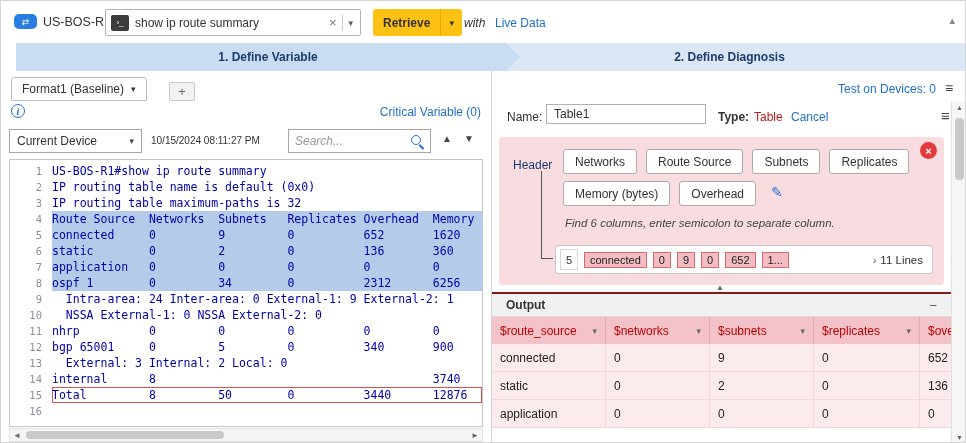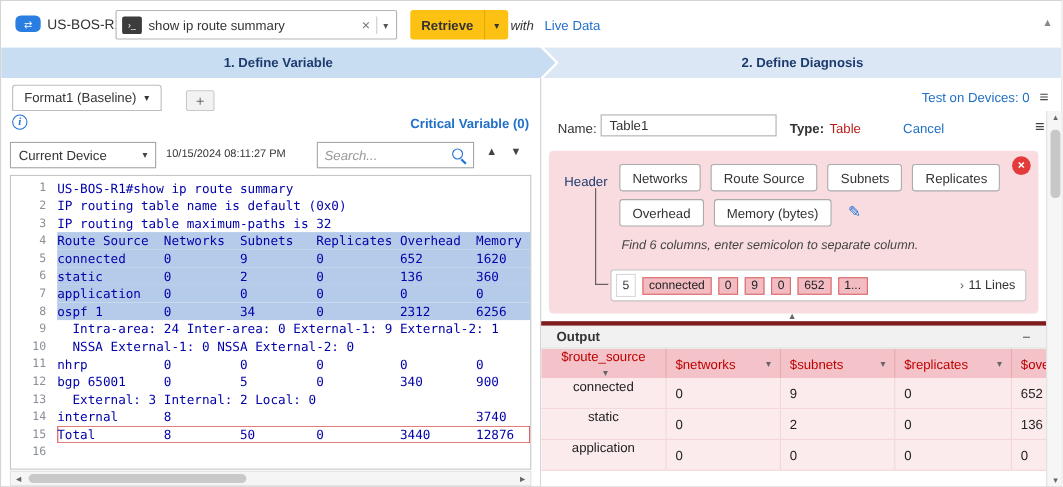--- a/index.html
+++ b/index.html
@@ -20,29 +20,29 @@
   .retrieve-label { padding:0 10px; font-weight:700; font-size:12px; color:#333; }
   .retrieve-sep { width:1px; height:27px; background:#e2a90a; }
   .retrieve-chevron { padding:0 8px; font-size:9px; color:#333; }
   .with-label { position:absolute; left:463px; top:15px; font-style:italic; color:#333; }
   .live-data-link { position:absolute; left:494px; top:15px; color:#2170c8; }
   .topbar-collapse { position:absolute; right:10px; top:13px; color:#888; font-size:11px; }
 
   
   .steps { position:absolute; top:42px; left:0; right:0; height:28px; background:#fff; }
   .step { height:28px; display:flex; align-items:center; justify-content:center; font-weight:700; font-size:12px; color:#1d3c6e; }
-  .step1 { position:absolute; left:0; top:0; width:504px; background:#c8ddf1; clip-path:polygon(0 0, calc(100% - 14px) 0, 100% 50%, calc(100% - 14px) 100%, 0 100%); z-index:2;text-align:right; }
+  .step1 { position:absolute; left:15px; top:0; width:504px; background:#c8ddf1; clip-path:polygon(0 0, calc(100% - 14px) 0, 100% 50%, calc(100% - 14px) 100%, 0 100%); z-index:2;text-align:right; }
   .step2 { position:absolute; left:493px; top:0; right:0; background:#dbe7f5; clip-path:polygon(0 0, 100% 0, 100% 100%, 0 100%, 14px 50%); z-index:1; }
 
   
   .format-tab { position:absolute; left:10px; top:76px; height:24px; padding:0 10px; border:1px solid #bcbcbc; border-radius:3px 3px 0 0; background:#fff; display:flex; align-items:center; gap:7px; color:#333; }
   .format-tab .chev { font-size:9px; color:#333; }
   .plus-tab { position:absolute; left:168px; top:81px; width:26px; height:19px; background:#f2f2f2; border:1px solid #c9c9c9; border-radius:2px; color:#666; display:flex; align-items:center; justify-content:center; font-size:13px; }
   .info-icon { position:absolute; left:10px; top:103px; width:14px; height:14px; border:1px solid #2272d8; border-radius:50%; color:#2272d8; font-family:"Liberation Serif", serif; font-style:italic; font-weight:700; font-size:10px; display:flex; align-items:center; justify-content:center; }
-  .critical-var { position:absolute; left:360px; top:104px; width:120px; text-align:right; color:#2170c8;font-weight:bold; }
+  .critical-var { position:absolute; left:360px; top:104px; width:120px; text-align:right; color:#2170c8; }
   .device-select { position:absolute; left:8px; top:128px; width:133px; height:24px; border:1px solid #a6a6a6; background:#fff; display:flex; align-items:center; justify-content:space-between; padding:0 7px; }
   .device-select .chev { font-size:9px; color:#444; }
   .timestamp { position:absolute; left:150px; top:134px; font-size:10px; color:#333; }
   .search-box { position:absolute; left:287px; top:128px; width:143px; height:24px; border:1px solid #a6a6a6; background:#fff; display:flex; align-items:center; padding:0 6px; }
   .search-input { flex:1; min-width:0; border:none; outline:none; font-size:12px; color:#333; font-family:inherit; background:transparent; }
   .search-input::placeholder { font-style:italic; color:#999; }
   .magnifier { position:relative; width:14px; height:14px; flex:none; }
   .magnifier::before { content:""; position:absolute; left:1px; top:1px; width:8px; height:8px; border:1.5px solid #2272d8; border-radius:50%; }
   .magnifier::after { content:""; position:absolute; left:10px; top:10px; width:6px; height:1.5px; background:#2272d8; transform:rotate(45deg); transform-origin:0 0; }
   .find-prev { position:absolute; left:441px; top:132px; font-size:10px; color:#444; }
@@ -62,52 +62,52 @@
   .hscroll .thumb { position:absolute; left:16px; top:2px; width:198px; height:8px; background:#c9c9c9; border-radius:4px; }
 
   
   .right-divider { position:absolute; left:490px; top:70px; bottom:0; width:1px; background:#d2d2d2; }
   .test-devices { position:absolute; left:800px; top:81px; width:135px; text-align:right; color:#2170c8; }
   .menu-icon-top { position:absolute; left:944px; top:79px; color:#444; font-size:14px; }
   .name-label { position:absolute; left:506px; top:109px; color:#333; }
   .name-input { position:absolute; left:545px; top:103px; width:160px; height:20px; border:1px solid #b0b0b0; padding:0 7px; font-size:12px; color:#333; font-family:inherit; outline:none; }
   .type-label { position:absolute; left:717px; top:109px; color:#333;font-weight:bold; }
   .type-value { position:absolute; left:753px; top:109px; color:#b91c1c; }
-  .cancel-link { position:absolute; left:820px; top:109px; color:#2170c8; }
+  .cancel-link { position:absolute; left:790px; top:109px; color:#2170c8; }
   .apply-btn { position:absolute; left:855px; top:102px; width:74px; height:26px; background:#fdc113; border-radius:3px; display:flex; align-items:center; justify-content:center; font-weight:700; color:#333; }
   .menu-icon-2 { position:absolute; left:940px; top:106px; color:#444; font-size:15px; }
 
   .parser-panel { position:absolute; left:498px; top:136px; width:445px; height:148px; background:#f9dce0; border-radius:4px; }
   .parser-close { position:absolute; top:5px; right:7px; width:17px; height:17px; border-radius:50%; background:#e33b3b; color:#fff; font-size:11px; font-weight:700; display:flex; align-items:center; justify-content:center; }
   .header-label { position:absolute; left:14px; top:21px; color:#1d3c6e; }
   .connector { position:absolute; left:42px; top:34px; width:12px; height:88px; border-left:1px solid #555; border-bottom:1px solid #555; }
   .chip-row1 { position:absolute; left:64px; top:12px; display:flex; gap:9px; }
   .chip-row2 { position:absolute; left:64px; top:44px; display:flex; gap:9px; align-items:center; }
   .chip { height:25px; background:#fff; border:1px solid #ababab; border-radius:3px; display:flex; align-items:center; padding:0 11px; font-size:12px; color:#333; white-space:nowrap; }
   .pencil-icon { position:absolute; left:272px; top:47px; color:#2272d8; font-size:14px; }
   .hint { position:absolute; left:66px; top:80px; font-style:italic; font-size:11.5px; color:#444; }
   .sample-row { position:absolute; left:56px; top:108px; right:11px; height:29px; background:#fff; border:1px solid #c4c4c4; border-radius:3px; display:flex; align-items:center; gap:6px; padding:0 9px 0 4px; }
   .sample-num { width:18px; height:21px; border:1px solid #d8d8d8; background:#fff; display:flex; align-items:center; justify-content:center; font-size:11px; color:#333; flex:none; }
   .sample-val { background:#f3bcc3; border:1px solid #d96868; padding:1px 5px; font-size:11px; color:#222; white-space:nowrap; }
   .lines-toggle { margin-left:auto; display:flex; align-items:center; gap:4px; }
   .lines-chevron { color:#555; font-size:11px; }
   .lines-label { font-size:11.5px; color:#333; }
 
   .collapse-handle { position:absolute; left:704px; top:282px; width:30px; text-align:center; font-size:8px; color:#666; }
-  .output-header { position:absolute; left:491px; top:291px; width:459px; height:25px; background:#f1f1f1; border-top:4px solid #7f1d1d; border-bottom:1px solid #dcdcdc; display:flex; align-items:center; padding:0 14px; }
+  .output-header { position:absolute; left:491px; top:291px; width:459px; height:25px; background:#f1f1f1; border-top:2px solid #7f1d1d; border-bottom:1px solid #dcdcdc; display:flex; align-items:center; padding:0 14px; }
   .output-title { font-weight:700; color:#333; }
   .output-minimize { margin-left:auto; color:#555; font-size:13px; }
 
   .output-table { position:absolute; left:491px; top:316px; width:459px; height:127px; overflow:hidden; background:#fff; }
   .ot-header { display:flex; height:27px; background:#f3c3c9; }
   .ot-hcell { flex:none; display:flex; align-items:center; justify-content:space-between; padding:0 8px; color:#c00000; font-size:12px; border-right:1px solid #e7aab2; }
   .ot-hcell .chev { color:#666; font-size:9px; margin-left:4px; }
   .ot-row { display:flex; height:28px; background:#fcebed; border-bottom:1px solid #f3d6d9; }
   .ot-cell { flex:none; display:flex; align-items:center; padding:0 8px; font-size:12px; color:#222; border-right:1px solid #f3d6d9; }
-  .w0 { width:114px;flex-direction:column; } .w1 { width:104px; } .w2 { width:104px; } .w3 { width:106px; } .w4 { width:130px; }
+  .w0 { width:114px; } .w1 { width:104px; } .w2 { width:104px; } .w3 { width:106px; } .w4 { width:130px; }
 
   .vscroll { position:absolute; left:950px; top:100px; width:16px; height:343px; background:#f6f6f6; border-left:1px solid #e0e0e0; }
   .vscroll .up { position:absolute; top:3px; left:0; right:0; text-align:center; font-size:7px; color:#666; }
   .vscroll .down { position:absolute; bottom:3px; left:0; right:0; text-align:center; font-size:7px; color:#666; }
   .vscroll .thumb { position:absolute; top:17px; left:3px; width:9px; height:62px; background:#c8c8c8; border-radius:4px; }
 </style>
 </head>
 <body>
 
 <div class="app">
@@ -246,22 +246,22 @@
     <span class="parser-close">×</span>
     <span class="header-label">Header</span>
     <span class="connector"></span>
     <div class="chip-row1">
         <div class="chip">Networks</div>
         <div class="chip">Route Source</div>
         <div class="chip">Subnets</div>
         <div class="chip">Replicates</div>
       </div>
     <div class="chip-row2">
+        <div class="chip">Memory (bytes)</div>
         <div class="chip">Overhead</div>
-        <div class="chip">Memory (bytes)</div>
       </div>
     <span class="pencil-icon">✎</span>
     <span class="hint">Find 6 columns, enter semicolon to separate column.</span>
     <div class="sample-row">
       <span class="sample-num">5</span>
       <span class="lines-toggle" style="display:contents"></span>
       <span style="display:flex; gap:6px; align-items:center;">
           <span class="sample-val">connected</span>
           <span class="sample-val">0</span>
           <span class="sample-val">9</span>

